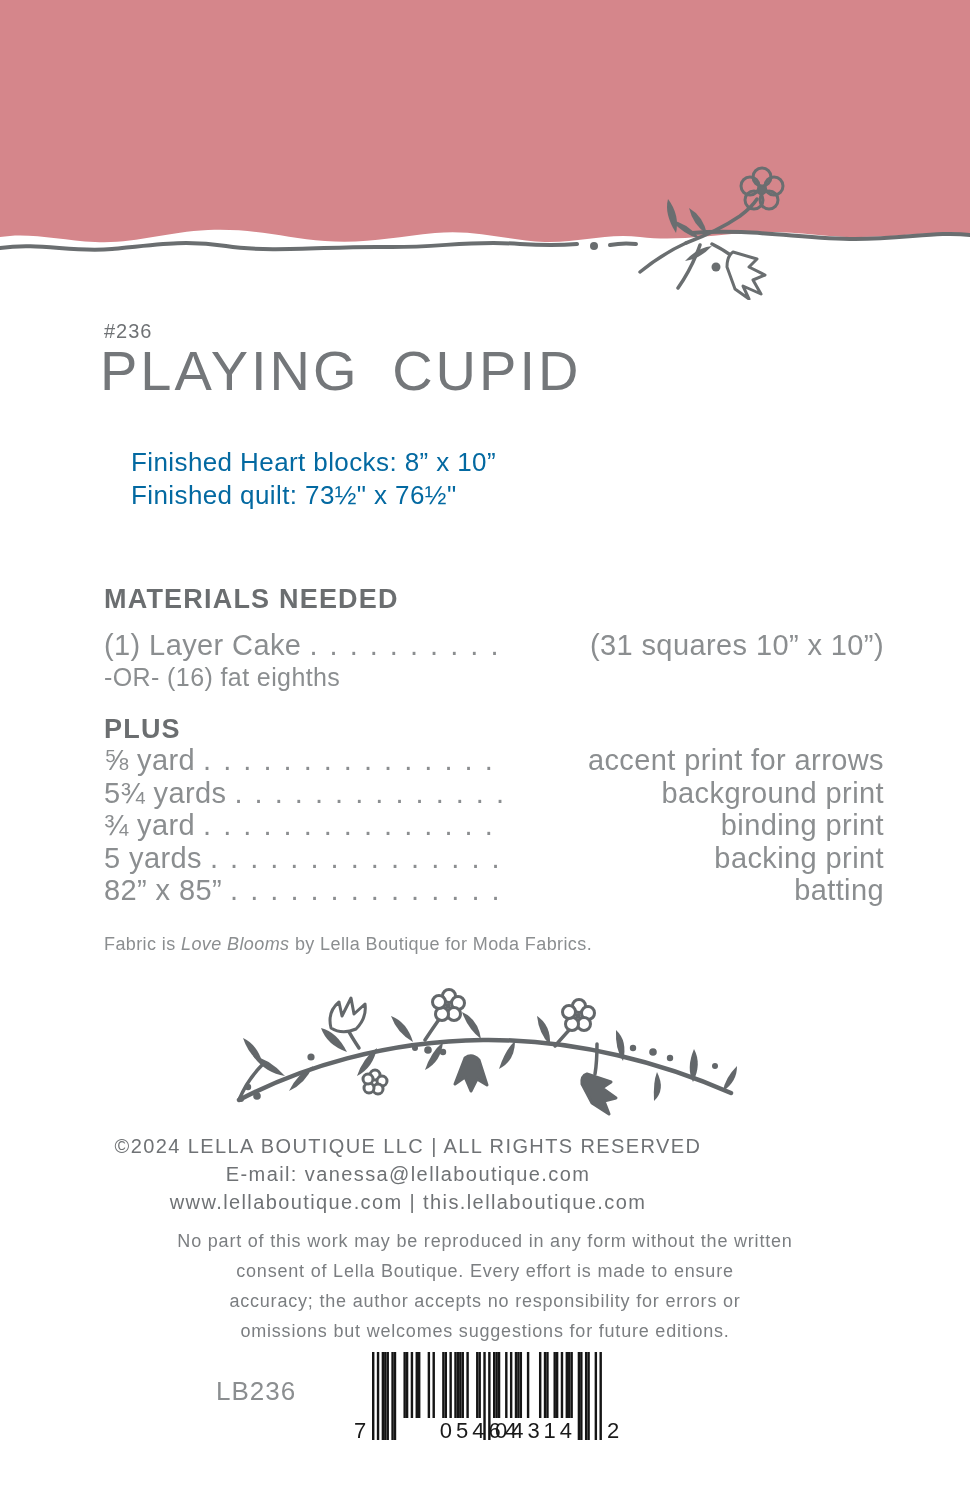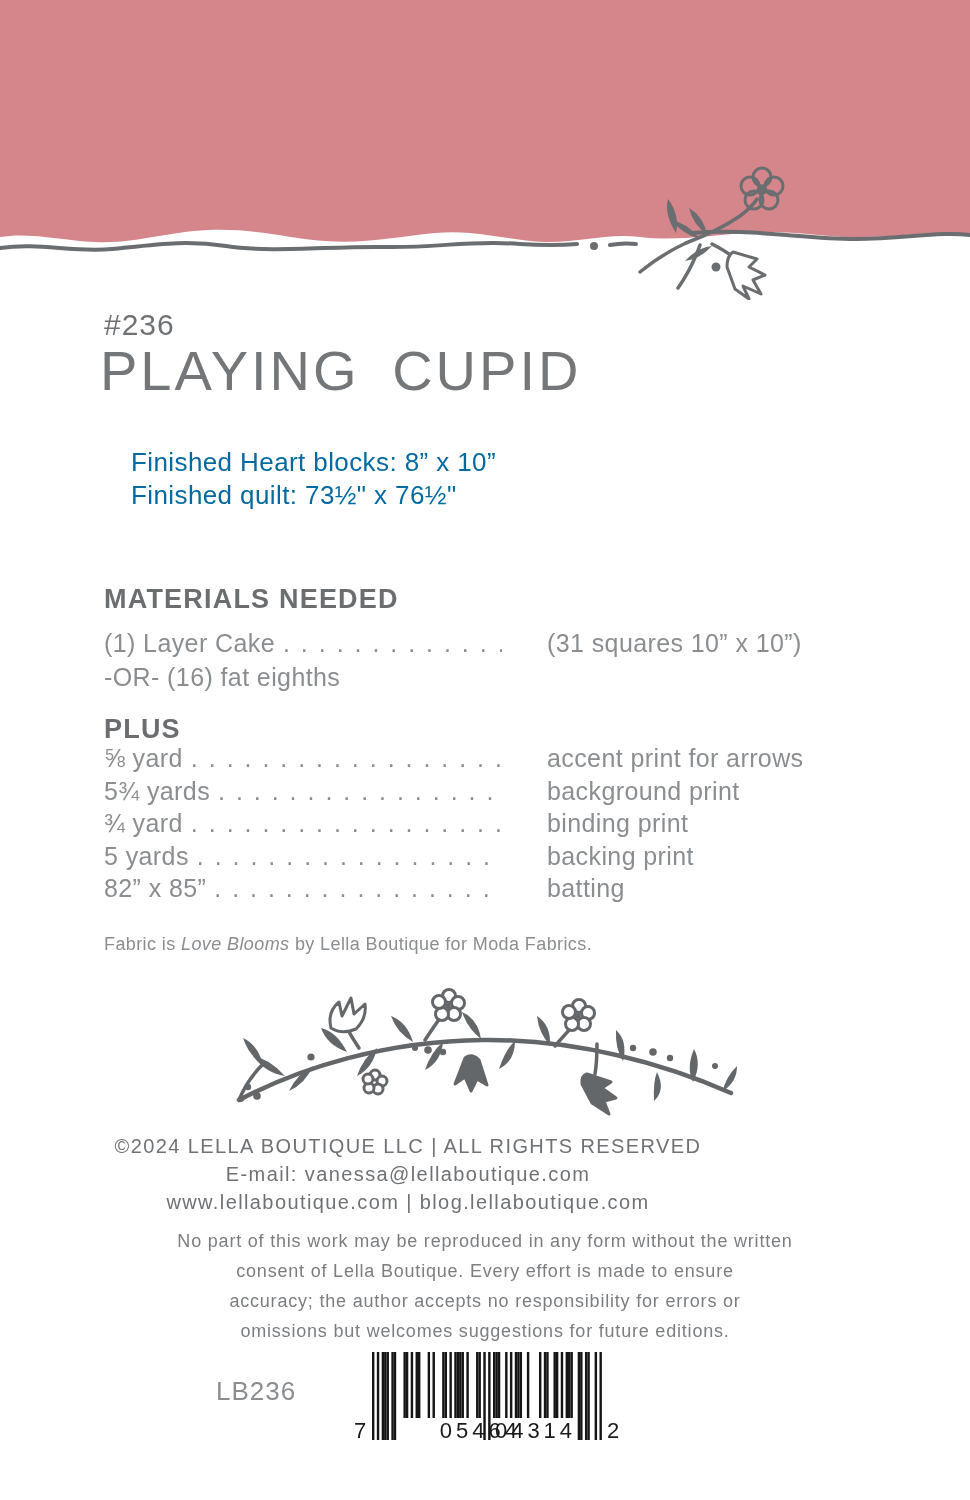--- a/index.html
+++ b/index.html
@@ -1,29 +1,29 @@
 <!DOCTYPE html>
 <html><head>
 <meta charset="utf-8">
 <style>
   html,body{margin:0;padding:0;background:#ffffff;}
   .page{position:relative;width:970px;height:1500px;background:#ffffff;overflow:hidden;
         font-family:"Liberation Sans",sans-serif;}
   .abs{position:absolute;}
 
-  .pattern-number{top:308px;left:104px;font-size:30px;letter-spacing:1px;color:#6f7275;}
+  .pattern-number{top:320px;left:104px;font-size:20px;letter-spacing:1px;color:#6f7275;}
   .title{top:338px;left:100px;font-size:56px;font-weight:400;letter-spacing:3px;word-spacing:14px;color:#74777a;}
 
   .finished{top:446px;left:88px;font-size:26px;line-height:33px;color:#0369a1;letter-spacing:0.4px;margin-left:43px;}
 
   .section-heading{font-size:27px;font-weight:700;letter-spacing:1.2px;color:#6b6e70;}
   .materials-heading{top:584px;left:104px;}
   .plus-heading{top:714px;left:104px;}
 
-  .mat-row{display:flex;align-items:baseline;font-size:25px;color:#8b8e90;letter-spacing:0.4px;width:780px;}
+  .mat-row{display:flex;align-items:baseline;font-size:29px;color:#8b8e90;letter-spacing:0.4px;width:780px;justify-content:space-between;}
   .mat-left{width:398px;display:flex;overflow:hidden;flex:none;margin-right:45px;align-items:baseline;}
   .mat-qty{white-space:nowrap;flex:none;}
   .mat-dots{flex:1 1 auto;overflow:hidden;white-space:nowrap;margin-left:8px;letter-spacing:2px;color:#8b8e90;}
   .mat-desc{white-space:nowrap;}
   .row-layercake{top:629px;left:104px;}
   .row-or{top:663px;left:104px;font-size:25px;color:#8b8e90;letter-spacing:0.4px;}
   .plus-list{top:744px;left:104px;}
   .plus-list .mat-row{height:32.6px;}
 
   .fabric-note{top:934px;left:104px;font-size:18px;color:#8b8e90;letter-spacing:0.4px;}
@@ -206,21 +206,21 @@
           <circle cx="144" cy="100" r="5"></circle>
           <circle cx="143" cy="91" r="5"></circle>
       </g>
       <path fill="#63676a" d="M362,86 L386,94 L377,100 L391,110 L379,113 L384,126 L367,115 L357,96 Q356,88 362,86 Z"></path>
     </g>
   </svg>
 
   <div class="abs copyright-block">
     <div>©2024 LELLA BOUTIQUE LLC | ALL RIGHTS RESERVED</div>
     <div>E-mail: vanessa@lellaboutique.com</div>
-    <div>www.lellaboutique.com | blog.lellaboutique.com</div>
+    <div>www.lellaboutique.com | this.lellaboutique.com</div>
   </div>
 
   <div class="abs legal">
     <div>No part of this work may be reproduced in any form without the written</div>
     <div>consent of Lella Boutique. Every effort is made to ensure</div>
     <div>accuracy; the author accepts no responsibility for errors or</div>
     <div>omissions but welcomes suggestions for future editions.</div>
   </div>
 
   <div class="abs sku">LB236</div>

